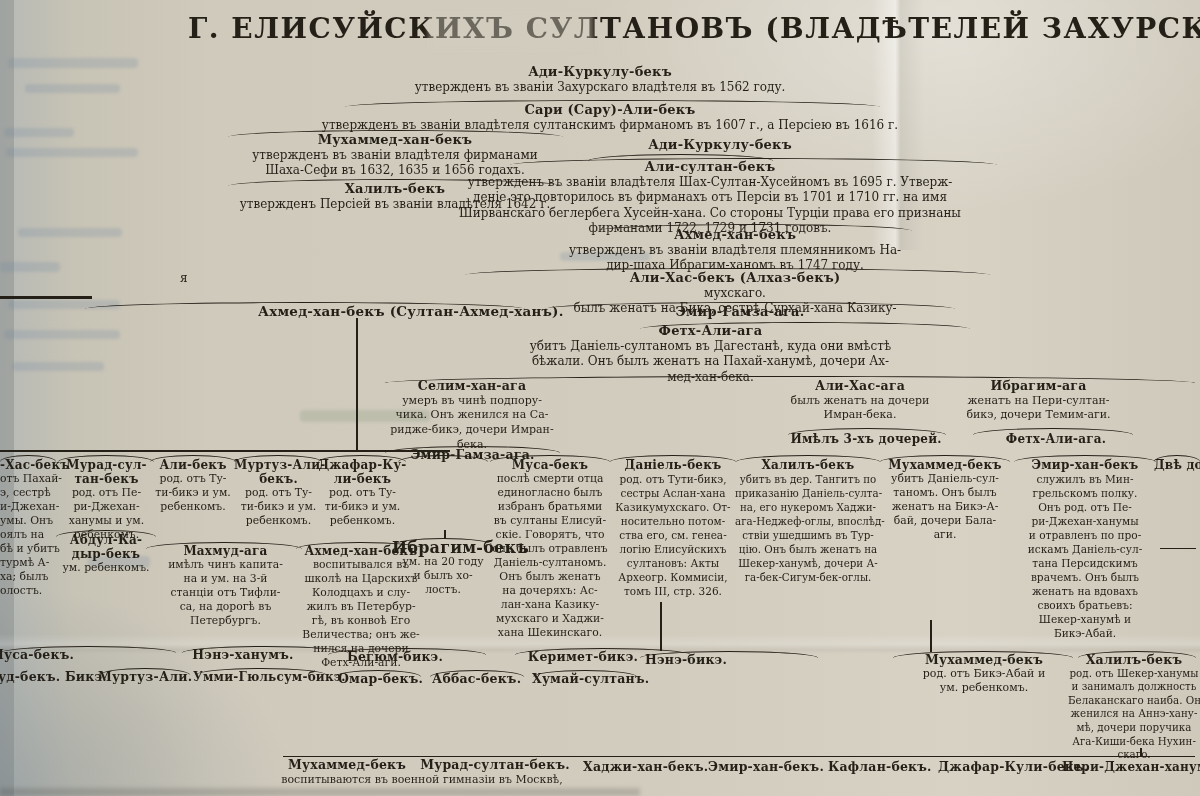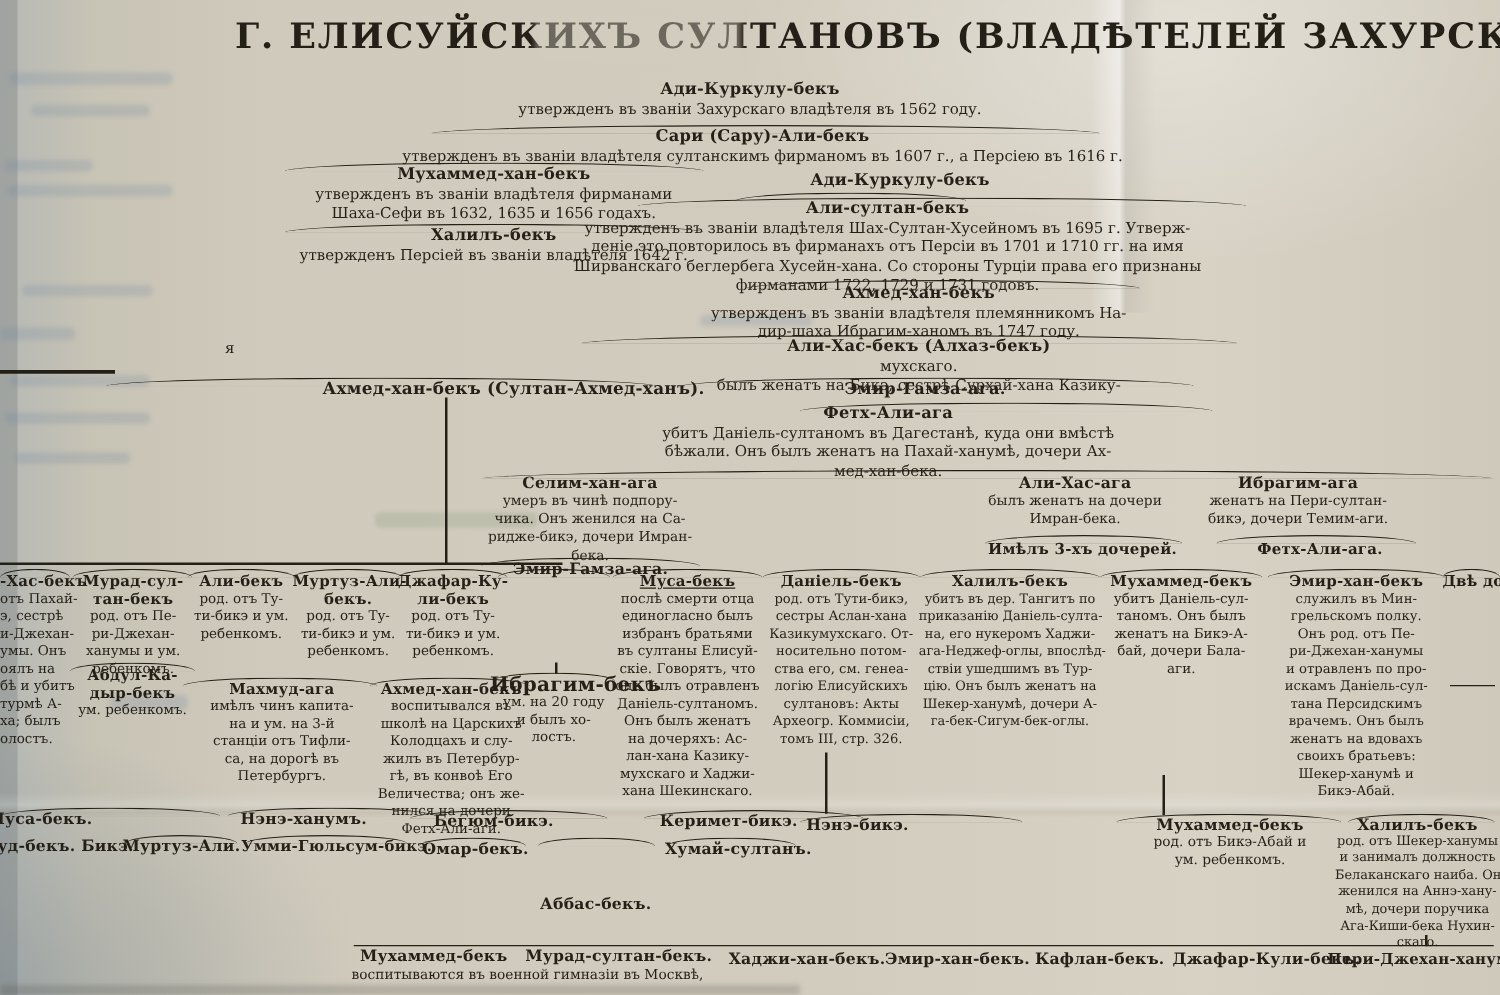--- a/index.html
+++ b/index.html
@@ -218,21 +218,21 @@
         <div class="ln">ти-бикэ и ум.</div>
         <div class="ln">ребенкомъ.</div>
       </div>
       <div class="node" style="left: 392px; top: 539px; width: 102px; text-align: center; font-size: 10.8px; line-height: 14px;">
         <div class="nm" style="font-size: 16px;">Ибрагим-бекъ</div>
         <div class="ln">ум. на 20 году</div>
         <div class="ln">и былъ хо-</div>
         <div class="ln">лостъ.</div>
       </div>
       <div class="node" style="left: 489px; top: 456px; width: 122px; text-align: center; font-size: 10.8px; line-height: 14px;">
-        <div class="nm" style="font-size: 12px; text-decoration: underline;">Муса-бекъ</div>
+        <div class="nm" style="font-size: 12px;">Муса-бекъ</div>
         <div class="ln">послѣ смерти отца</div>
         <div class="ln">единогласно былъ</div>
         <div class="ln">избранъ братьями</div>
         <div class="ln">въ султаны Елисуй-</div>
         <div class="ln">скіе. Говорятъ, что</div>
         <div class="ln">онъ былъ отравленъ</div>
         <div class="ln">Даніель-султаномъ.</div>
         <div class="ln">Онъ былъ женатъ</div>
         <div class="ln">на дочеряхъ: Ас-</div>
         <div class="ln">лан-хана Казику-</div>
@@ -327,21 +327,21 @@
       </div>
       <div class="node" style="left: 98px; top: 668px; width: 92px; text-align: center; font-size: 11px; line-height: 14px;">
         <div class="nm" style="font-size: 12.5px;">Муртуз-Али.</div>
       </div>
       <div class="node" style="left: 193px; top: 668px; width: 136px; text-align: center; font-size: 11px; line-height: 14px;">
         <div class="nm" style="font-size: 12px;">Умми-Гюльсум-бикэ.</div>
       </div>
       <div class="node" style="left: 338px; top: 670px; width: 84px; text-align: center; font-size: 11px; line-height: 14px;">
         <div class="nm" style="font-size: 12.5px; text-align: center;">Омар-бекъ.</div>
       </div>
-      <div class="node" style="left: 432px; top: 670px; width: 88px; text-align: center; font-size: 11px; line-height: 14px; margin-top: 44px;">
+      <div class="node" style="left: 432px; top: 670px; width: 88px; text-align: center; font-size: 11px; line-height: 14px;">
         <div class="nm" style="font-size: 12.5px;">Аббас-бекъ.</div>
       </div>
       <div class="node" style="left: 532px; top: 670px; width: 104px; text-align: center; font-size: 11px; line-height: 14px;">
         <div class="nm" style="font-size: 12.5px;">Хумай-султанъ.</div>
       </div>
       <div class="node" style="left: 893px; top: 651px; width: 182px; text-align: center; font-size: 11px; line-height: 14.2px;">
         <div class="nm" style="font-size: 12.5px;">Мухаммед-бекъ</div>
         <div class="ln">род. отъ Бикэ-Абай и</div>
         <div class="ln">ум. ребенкомъ.</div>
       </div>

